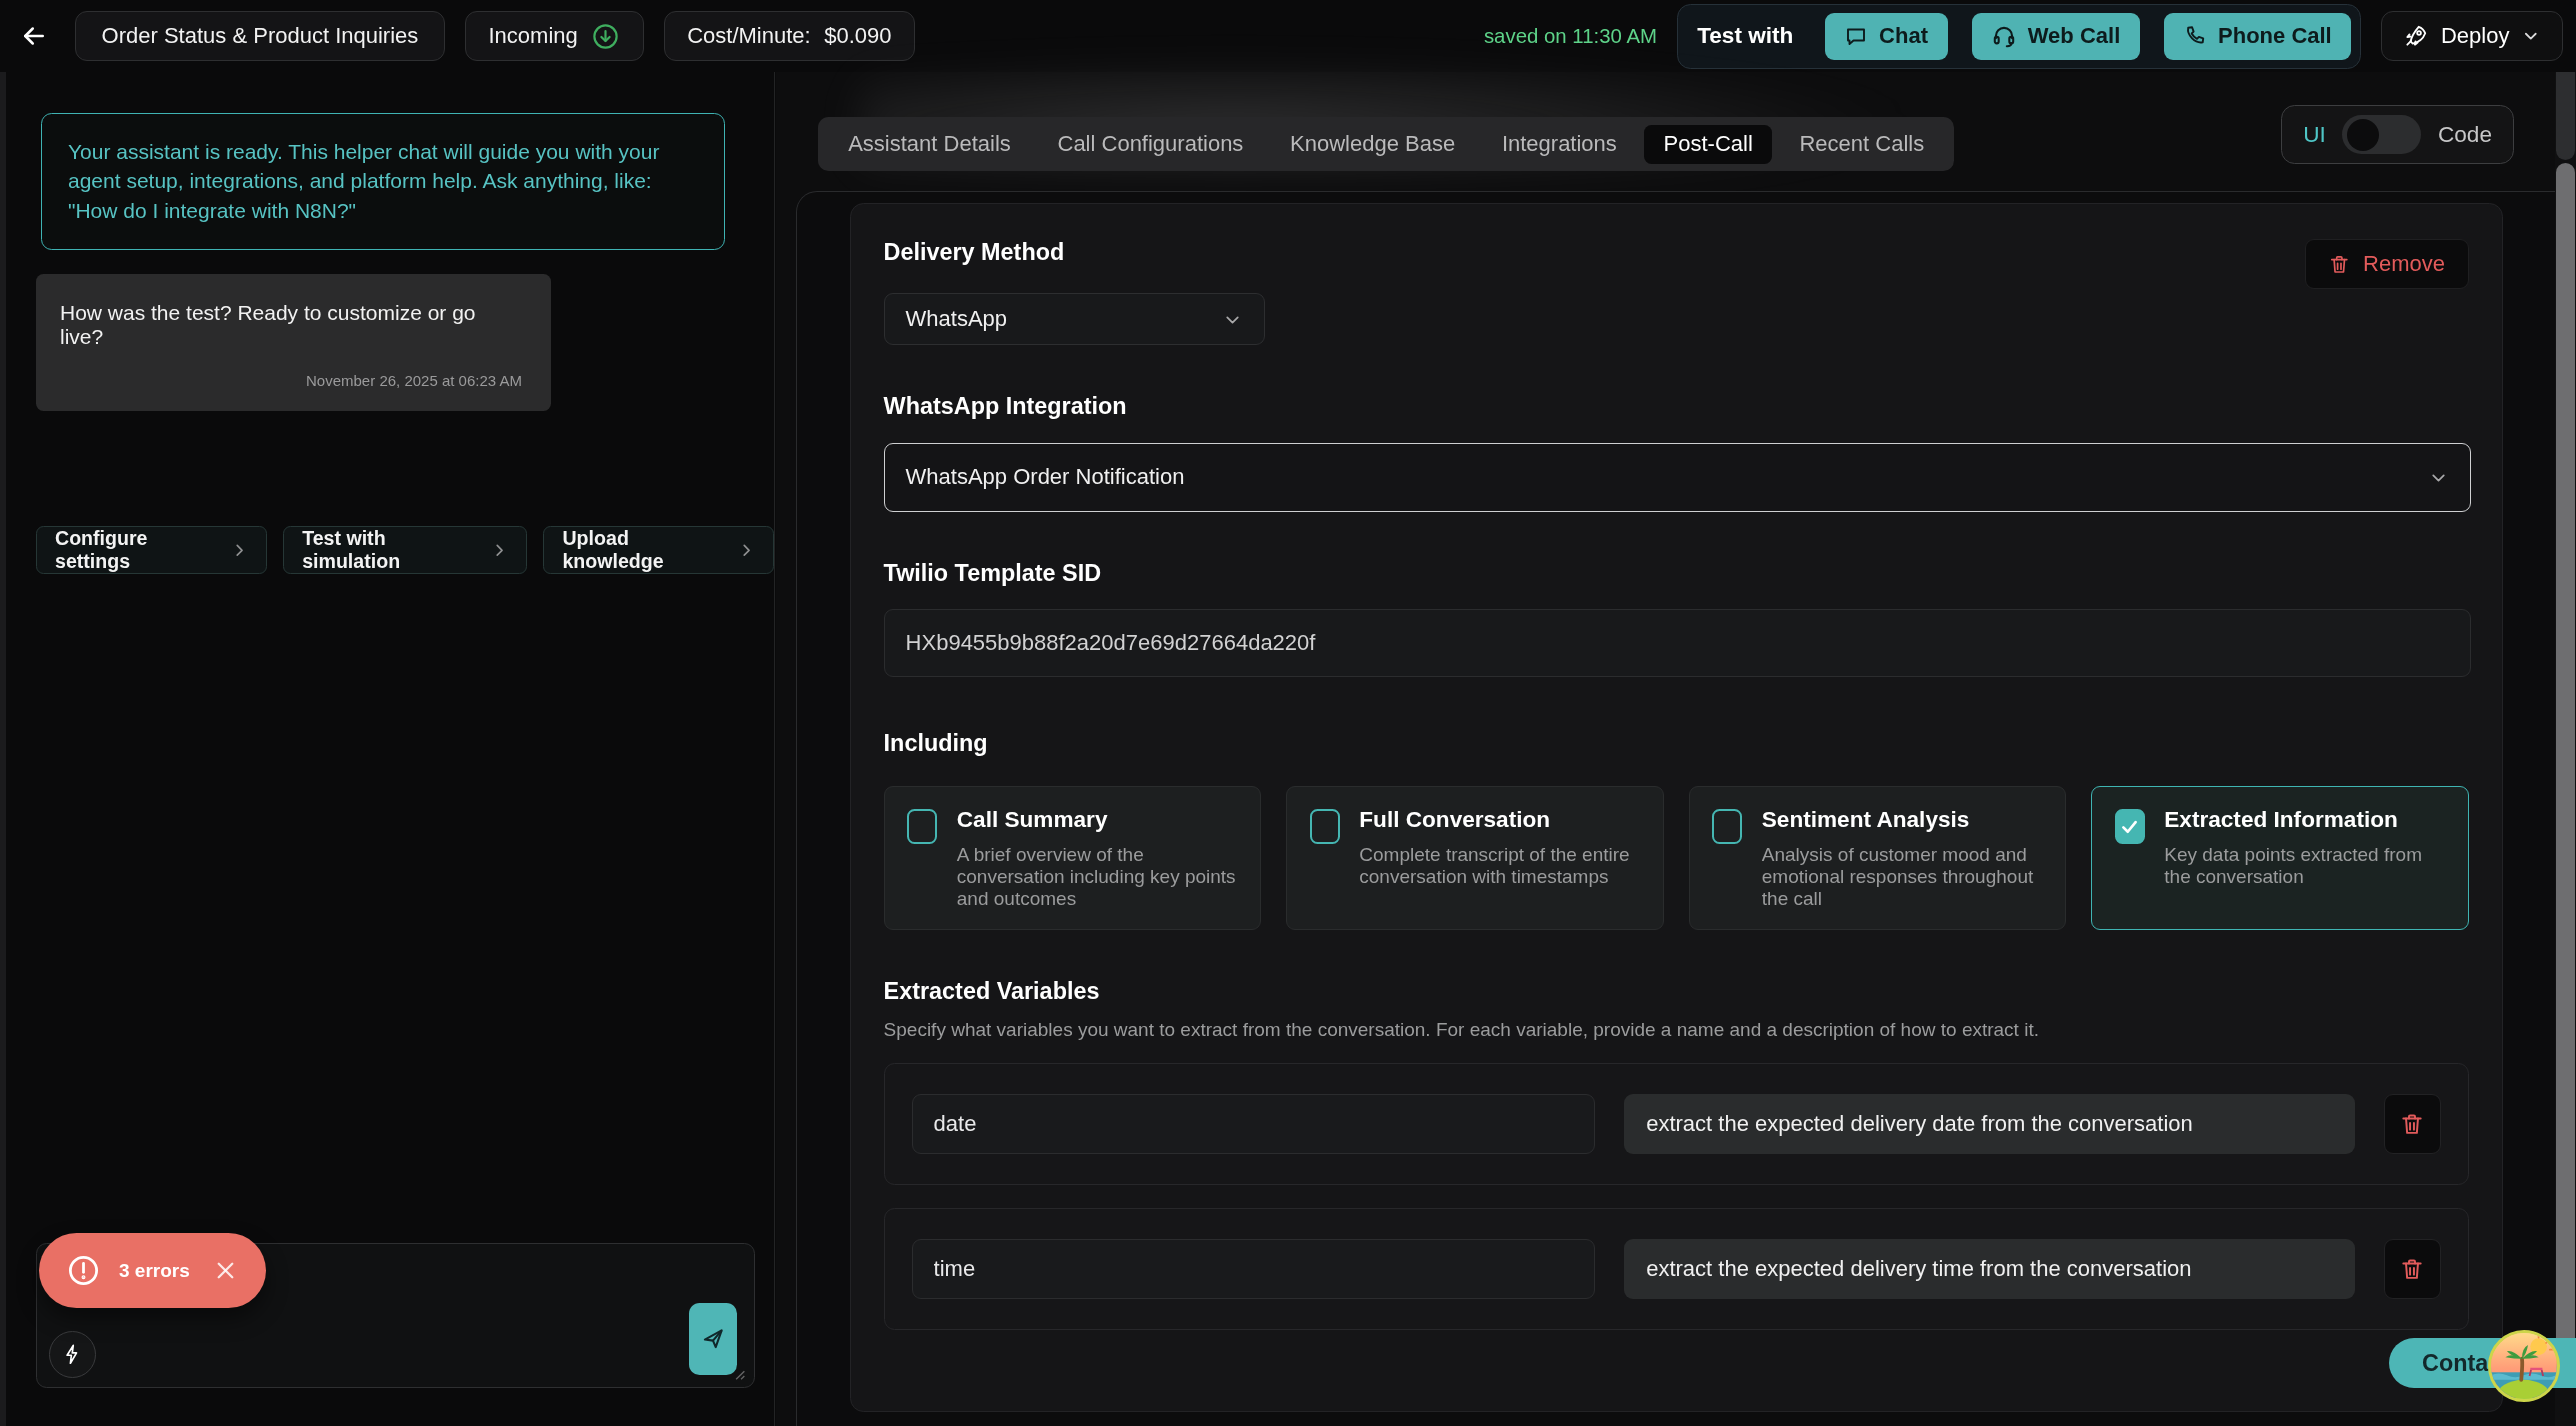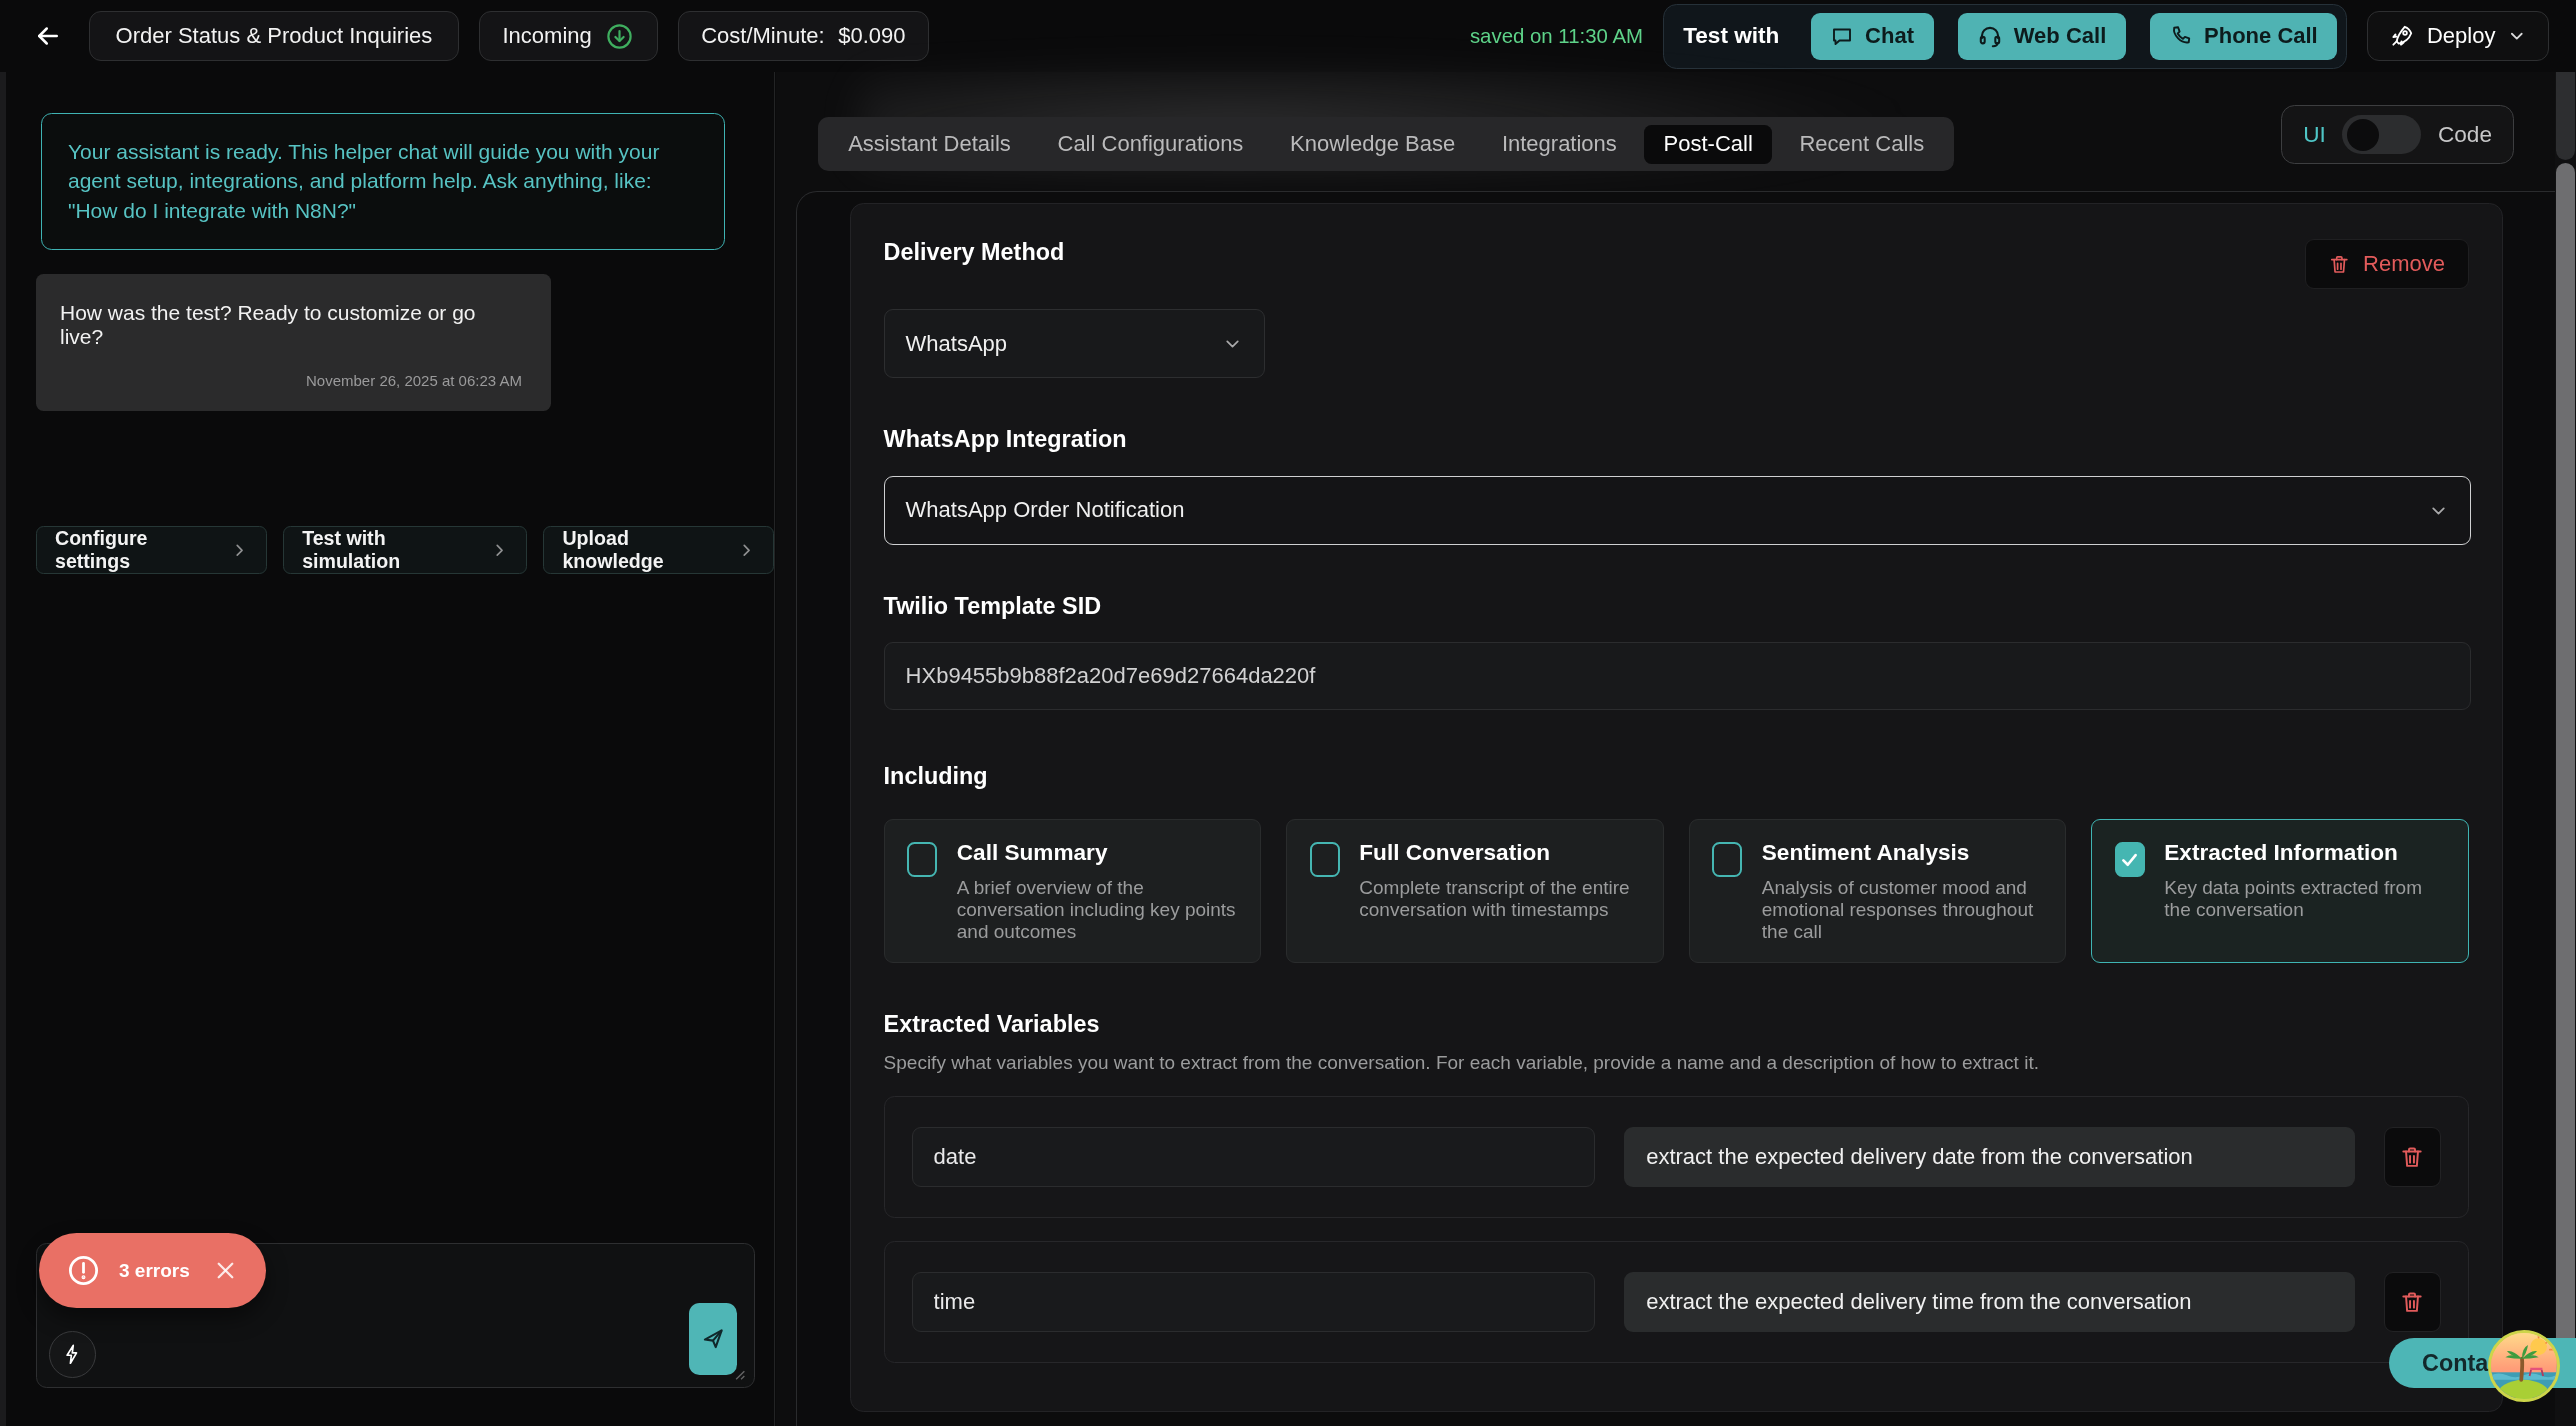--- a/index.html
+++ b/index.html
@@ -2,21 +2,21 @@
 <html style="font-size:12px"><head>
 <meta charset="utf-8">
 <style>
   * { box-sizing: border-box; margin: 0; padding: 0; }
   html,body { width:2576px; height:1427px; background:#070708; overflow:hidden;
     font-family:"Liberation Sans","DejaVu Sans",sans-serif; color:#e9e9ea; }
   .app { position:relative; width:2576px; height:1427px; background:#0a0a0b; }
 
   
   .topbar { position:absolute; left:0; top:0; width:2576px; height:72px; background:#0a0a0b;
-    display:flex; align-items:center; padding:0 27px; gap:19.6px; }
+    display:flex; align-items:center; padding:0 13px; gap:19.6px; }
   .backbtn { width:42px; height:42px; display:flex; align-items:center; justify-content:center; color:#fff; cursor:pointer; }
   .chip { display:flex; align-items:center; gap:13.6px; border:1.5px solid #2e2f31; background:#141416;
     border-radius:12px; padding:0 22.6px; height:50px; font-size:22px; color:#f2f2f2; }
   .chip.title { font-weight:500; padding:0 26px; }
   .saved { margin-left:auto; color:#5ed389; font-size:20.4px; }
   .testgroup { display:flex; align-items:center; gap:24px; border:1.5px solid #263139; background:#10161b;
     border-radius:13.6px; padding:7.5px 9px 7.5px 19.6px; height:65px; }
   .testlabel { font-size:22.6px; font-weight:600; color:#fff; margin-right:7.5px; }
   .tealbtn { display:flex; align-items:center; gap:10.6px; background:#4fb3b3; color:#0d1b1c;
     border-radius:9px; padding:0 19.6px; height:47px; font-size:22px; font-weight:600; cursor:pointer; }
@@ -72,21 +72,21 @@
     border:0.8px solid #232326; border-radius:13.6px; padding:35px 33px; overflow:hidden; }
 
   .sec-head { font-size:23.4px; font-weight:700; color:#ffffff; }
   .head-row { display:flex; align-items:flex-start; justify-content:space-between; }
   .remove-btn { display:flex; align-items:center; gap:12px; background:#0b0b0c; border:0.8px solid #1f1f21;
     border-radius:9px; padding:0 22.6px; height:50px; color:#e25b5b; font-size:22px; cursor:pointer; }
 
   .select { display:flex; align-items:center; justify-content:space-between; background:#18191b;
     border:1.5px solid #2d2e30; border-radius:9px; padding:0 21px; font-size:22px; color:#f0f0f0; cursor:pointer; }
   .select .chev { color:#a9a9aa; display:flex; }
-  .select.small { width:381px; height:69px; margin-top:20px; }
+  .select.small { width:381px; height:52px; margin-top:4px; }
   .select.wide { width:1587px; height:69px; margin-top:22.6px; border-color:#cfd0d2; background:#141416; }
 
   .mt64 { margin-top:48px; } .mt30 { margin-top:22.6px; } .mt70 { margin-top:53px; }
   .text-input { width:1587px; height:68px; background:#18191b; border:1.5px solid #2b2c2e; border-radius:9px;
     padding:0 21px; font-size:22px; color:#d2d2d3; font-family:"Liberation Sans",sans-serif; outline:none; }
 
   .opt-grid { margin-top:29px; display:grid; grid-template-columns:1fr 1fr 1fr 1fr; gap:25px; }
   .opt-card { background:#1d1f20; border:1.5px solid #2a2c2d; border-radius:9px; padding:19.6px 22.6px;
     display:flex; gap:19.6px; min-height:91px; cursor:pointer; }
   .opt-card.checked { border-color:#3fb5b3; background:#1b2322; }

